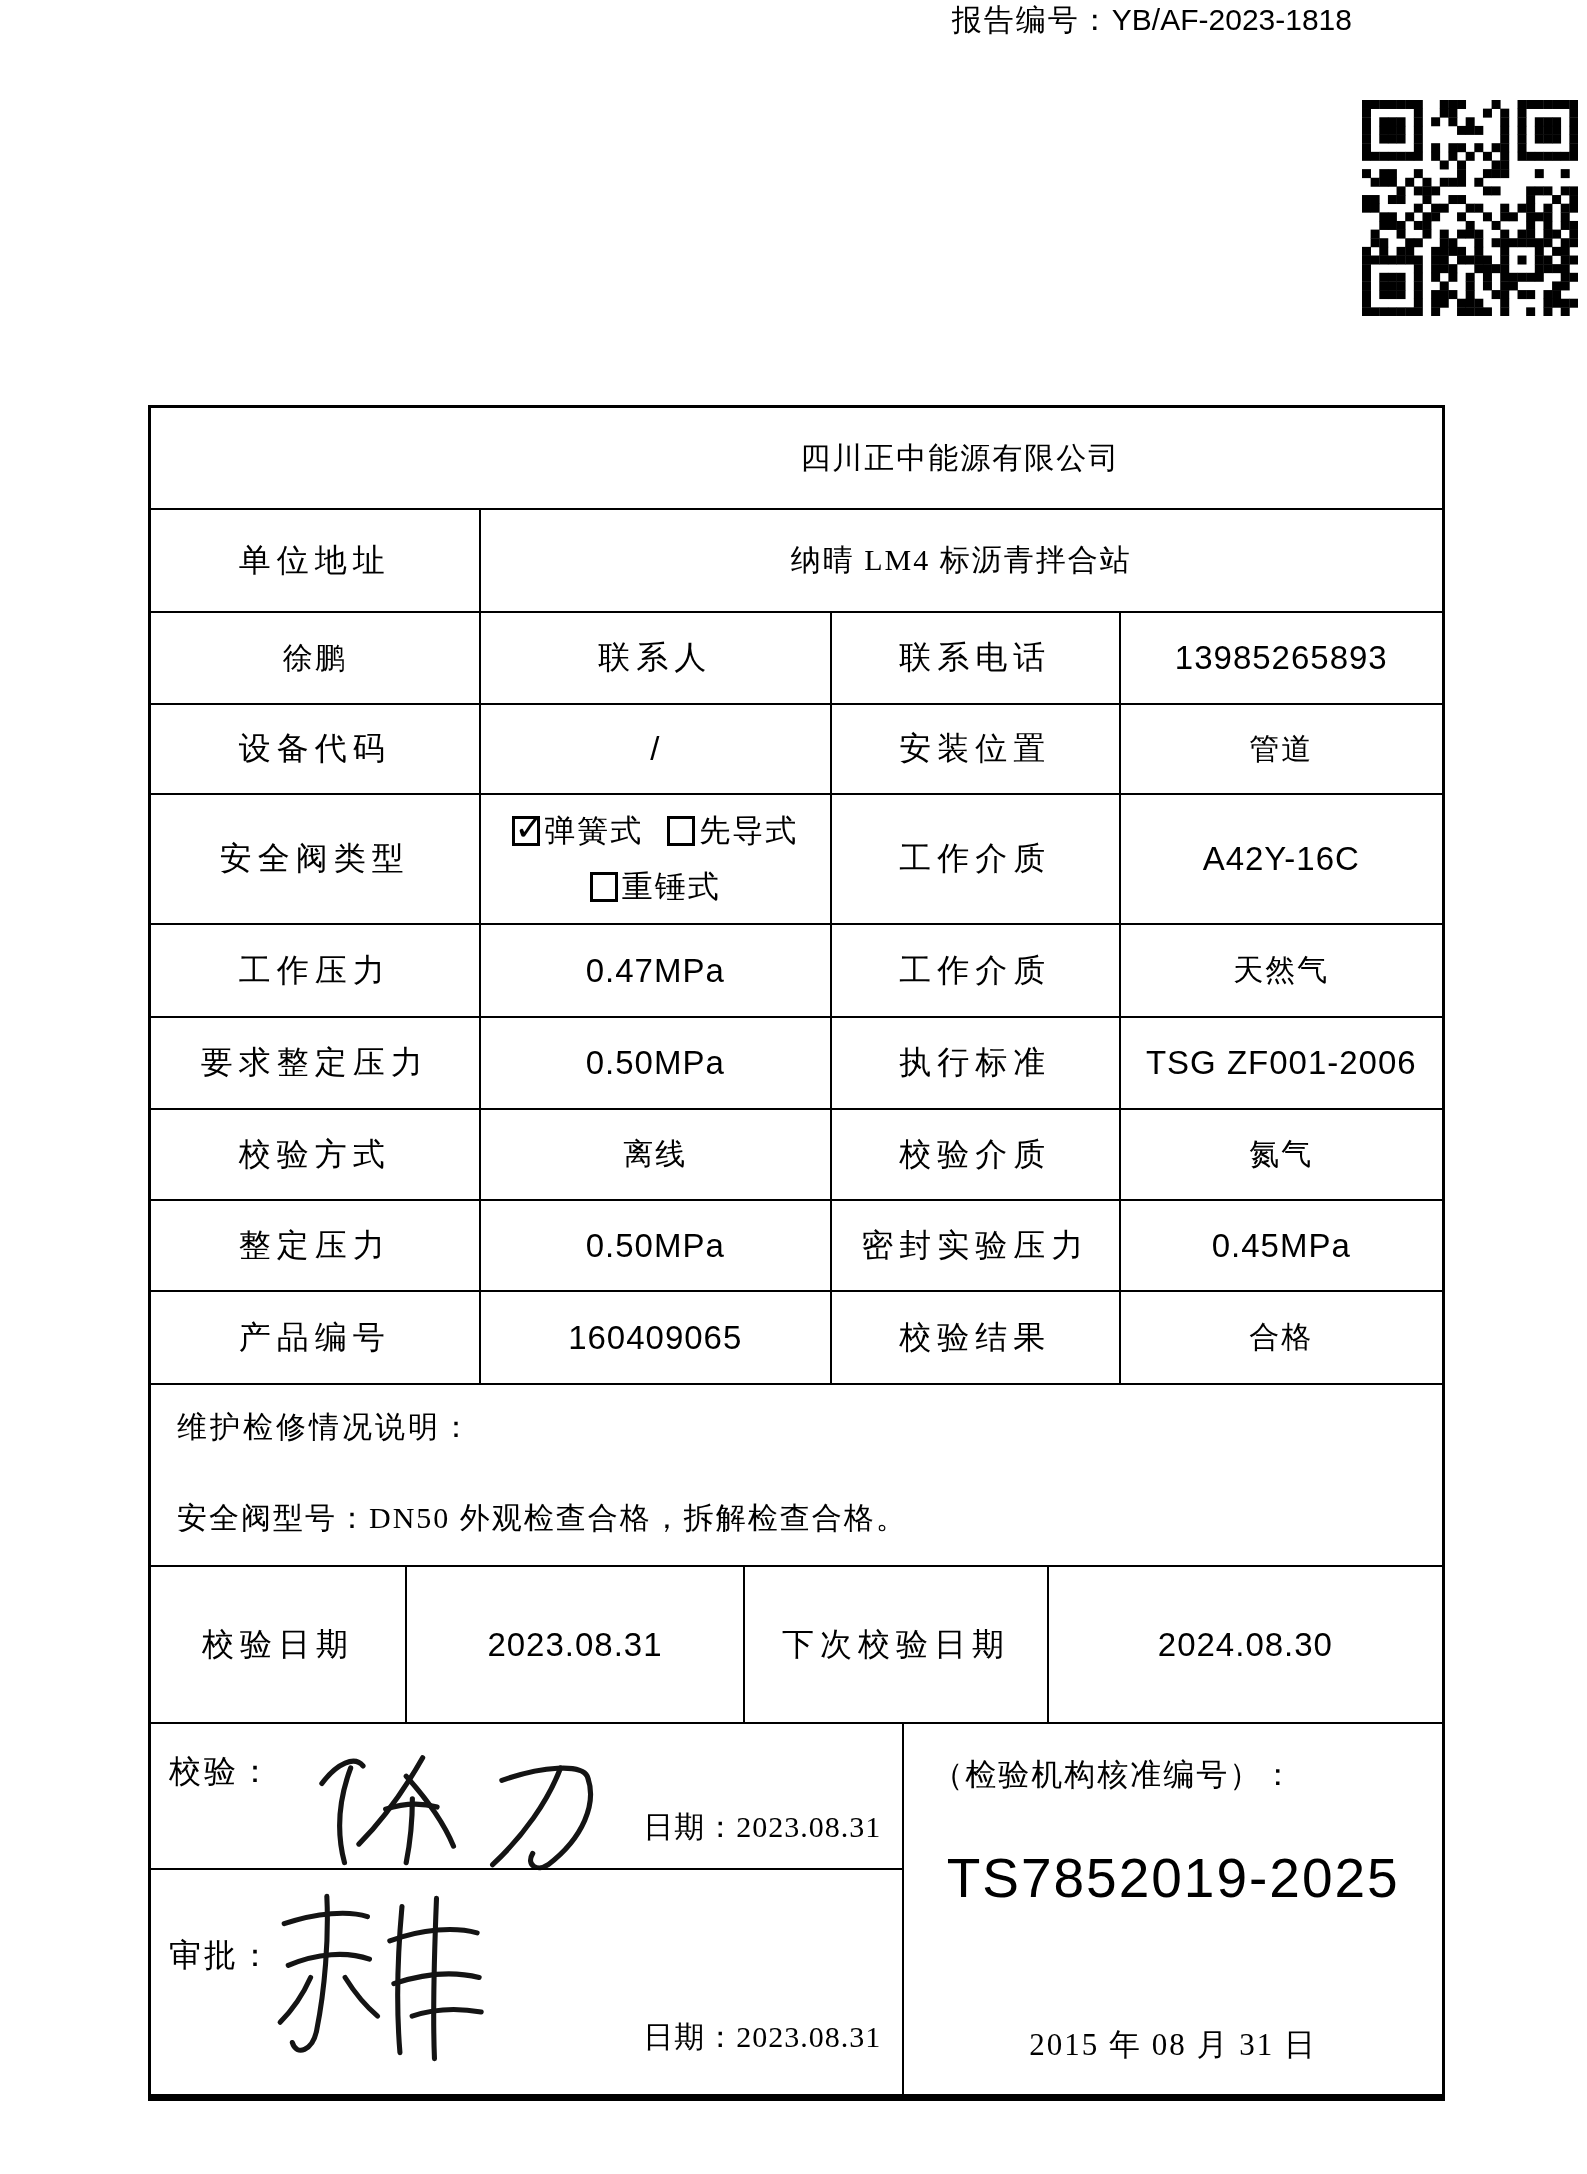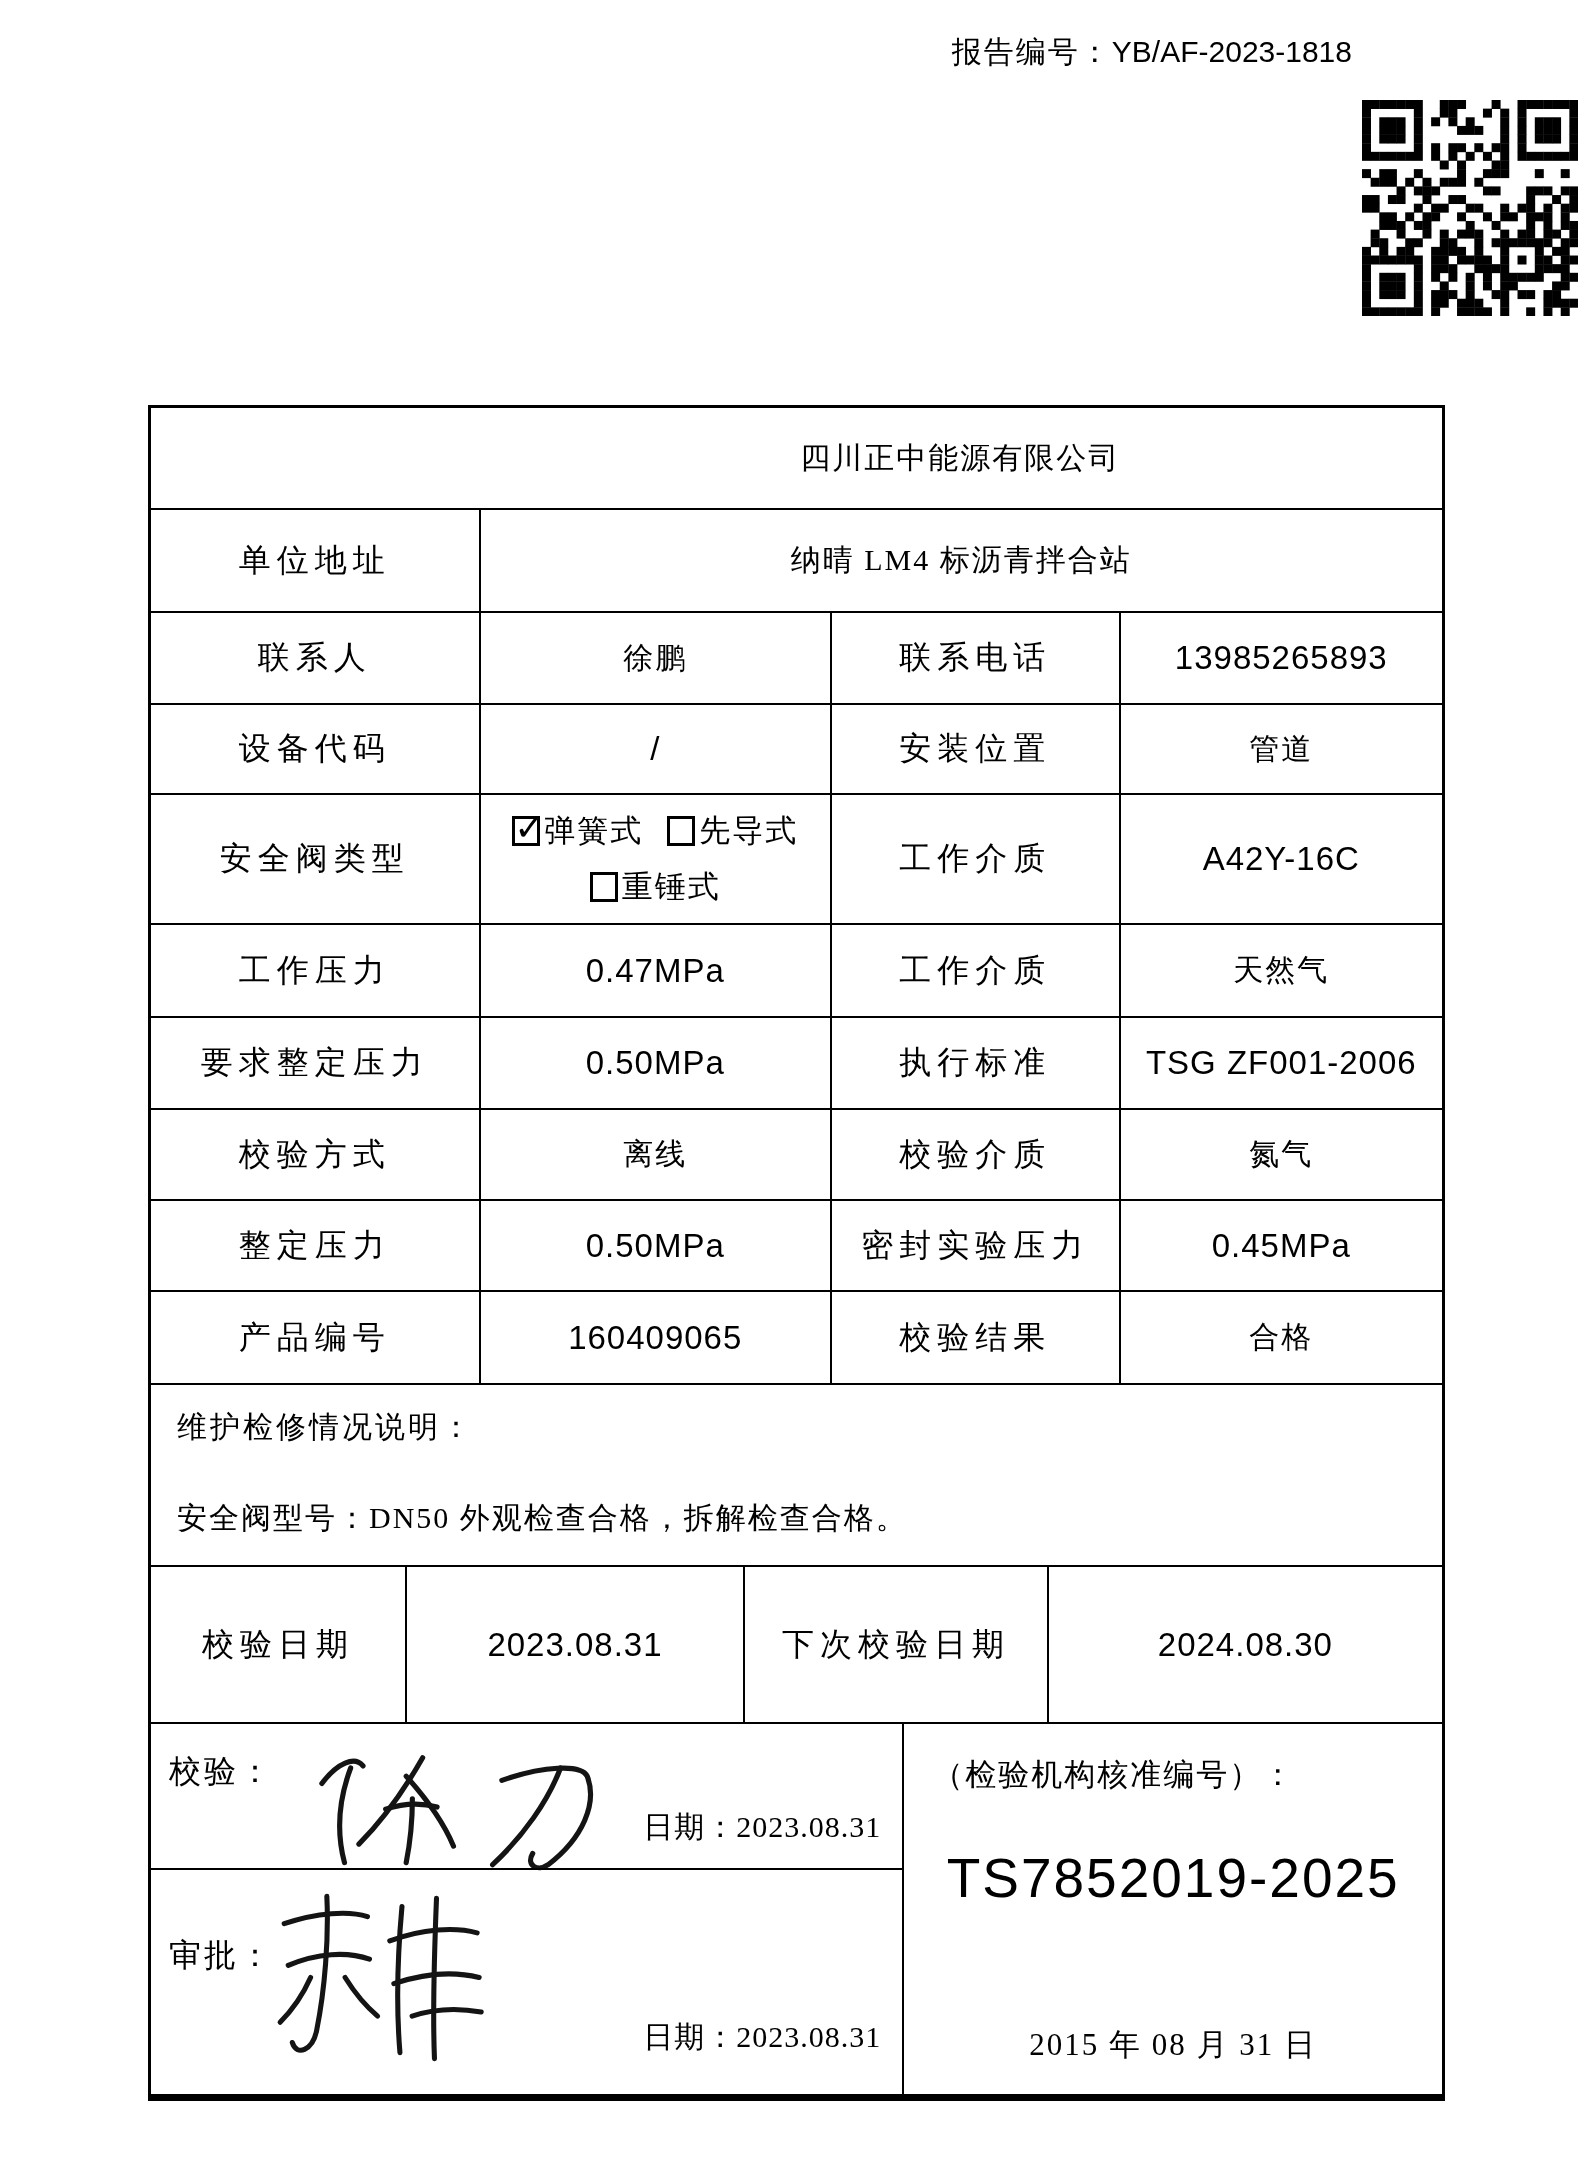--- a/index.html
+++ b/index.html
@@ -10,21 +10,21 @@
     background:#ffffff; color:#000;
     font-family:"Liberation Serif","DejaVu Serif",serif;
     overflow:hidden;
   }
   
   .doc-title {
     margin-top:236px; margin-left:56px; text-align:center;
     font-size:60px; font-weight:700; letter-spacing:10px; line-height:1.05;
   }
   .report-no {
-    margin-top:32px; width:1352px; text-align:right;
+    width:1352px; text-align:right;
     font-size:30px; letter-spacing:2px;
   }
   .report-no .num-inline {
     font-family:"Liberation Sans","DejaVu Sans",sans-serif; font-size:30px; letter-spacing:0;
   }
   .qr-wrap { position:absolute; left:1362px; top:100px; width:216px; height:216px; }
   
   .rtable {
     position:absolute; left:148px; top:405px; width:1297px;
     border:3px solid #000; border-bottom-width:7px; background:#fff;
@@ -414,22 +414,22 @@
     <div class="tr cols-a" style="height:100px;">
       <div class="td val span3">四川正中能源有限公司</div>
     </div>
 
     <div class="tr cols-a" style="height:103px;">
       <div class="td lbl">单位地址</div>
       <div class="td val span3">纳晴 LM4 标沥青拌合站</div>
     </div>
 
     <div class="tr cols-a" style="height:92px;">
+      <div class="td val">徐鹏</div>
       <div class="td lbl">联系人</div>
-      <div class="td val">徐鹏</div>
       <div class="td lbl">联系电话</div>
       <div class="td val num">13985265893</div>
     </div>
 
     <div class="tr cols-a" style="height:90px;">
       <div class="td lbl">设备代码</div>
       <div class="td val num">/</div>
       <div class="td lbl">安装位置</div>
       <div class="td val">管道</div>
     </div>

